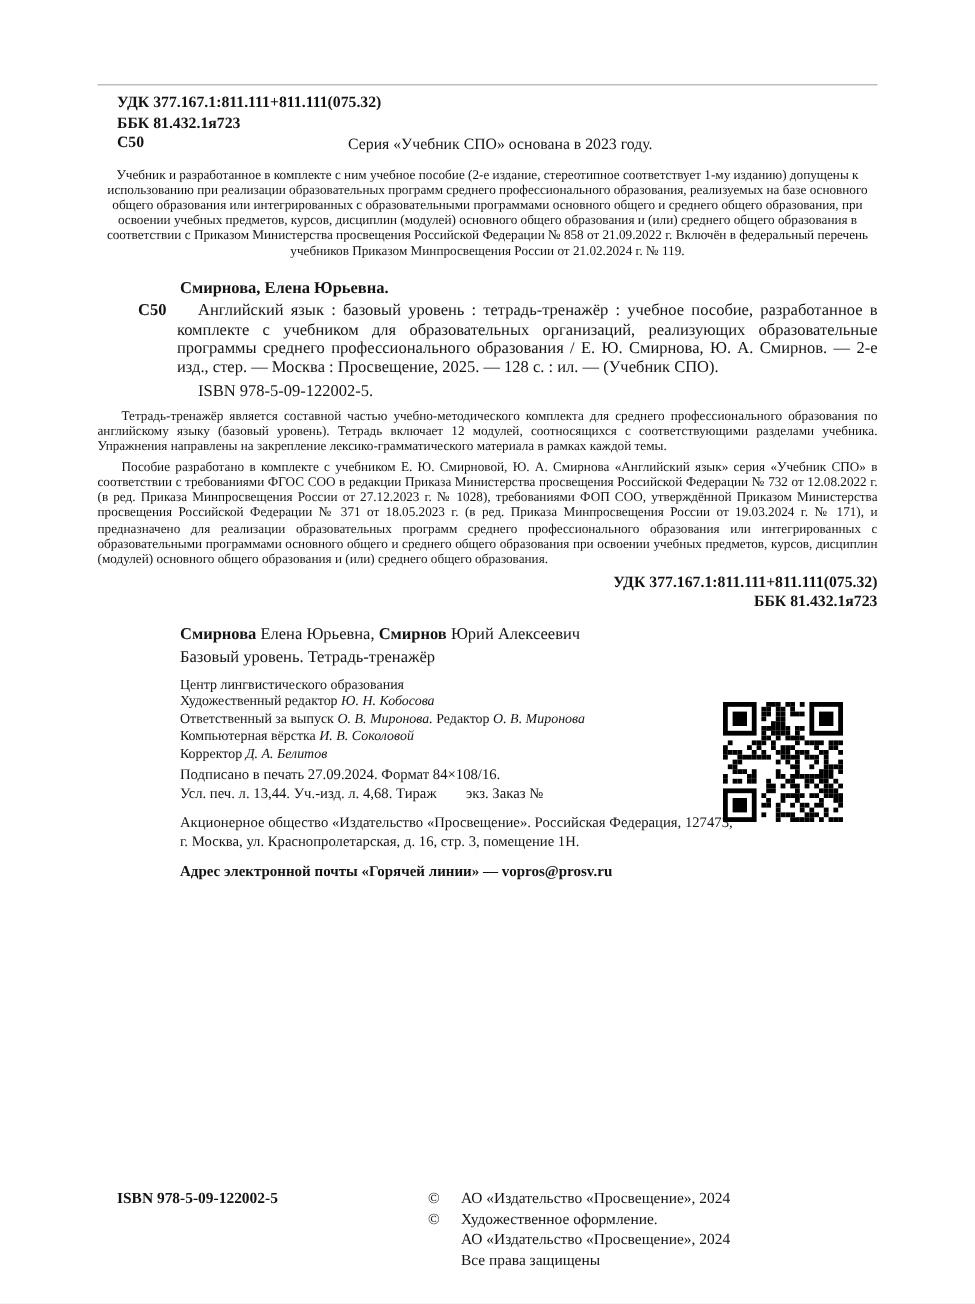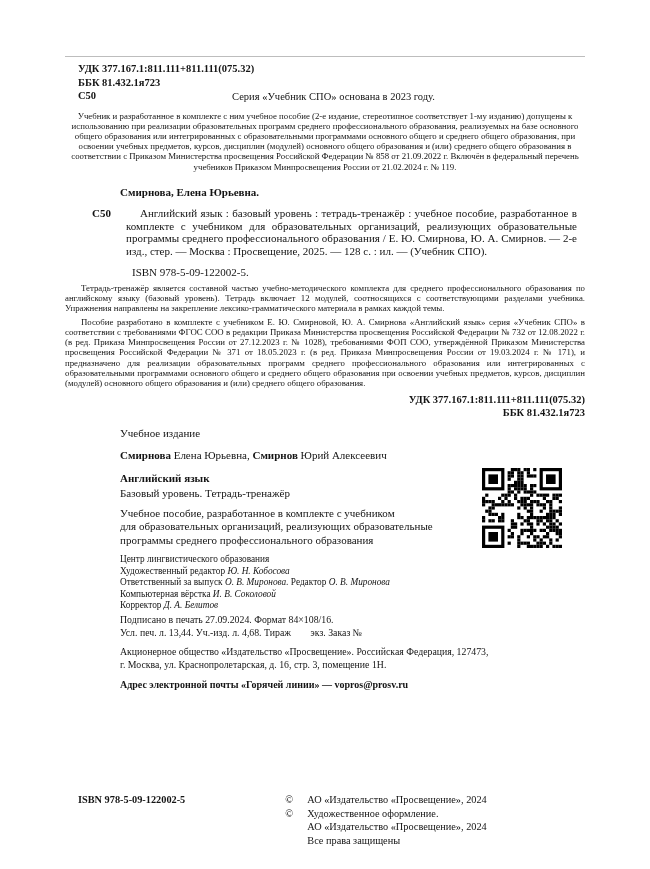--- a/index.html
+++ b/index.html
@@ -29,21 +29,21 @@
     text-align: center; font-weight: normal;
   }
   .code-series-row .code-cell { font-weight: bold; }
 
   .admission { margin: 8px 0 0 0; font-size: 8.8px; line-height: 10.2px; text-align: center; }
 
   .author-heading { margin: 14px 0 0 55px; font-size: 11px; font-weight: bold; line-height: 13px; }
 
   .record-wrap { position: relative; margin: 2px 0 0 53px; }
   .record-code { position: absolute; left: -26px; top: 0; font-size: 11px; font-weight: bold; }
-  .record { margin: 8px; font-size: 11px; line-height: 12.8px; text-align: justify; text-indent: 14px; }
+  .record { margin: 0; font-size: 11px; line-height: 12.8px; text-align: justify; text-indent: 14px; }
 
   .isbn-line { margin: 3px 0 0 53px; text-indent: 14px; font-size: 11px; line-height: 13px; }
 
   .annotation { margin: 4px 0 0 0; font-size: 8.8px; line-height: 10.1px; text-align: justify; text-indent: 16px; }
 
   .right-ids { margin-top: 5px; text-align: right; font-size: 10.5px; line-height: 13px; font-weight: bold; }
 
   .imprint { margin: 8px 0 0 55px; font-size: 11px; line-height: 13px; }
   .series-line { margin-top: 9px; }
   .authors-line { margin-top: 9px; }
@@ -94,30 +94,25 @@
 
   <p class="annotation">Тетрадь-тренажёр является составной частью учебно-методического комплекта для среднего профессионального образования по английскому языку (базовый уровень). Тетрадь включает 12 модулей, соотносящихся с соответствующими разделами учебника. Упражнения направлены на закрепление лексико-грамматического материала в рамках каждой темы.</p>
   <p class="annotation">Пособие разработано в комплекте с учебником Е. Ю. Смирновой, Ю. А. Смирнова «Английский язык» серия «Учебник СПО» в соответствии с требованиями ФГОС СОО в редакции Приказа Министерства просвещения Российской Федерации № 732 от 12.08.2022 г. (в ред. Приказа Минпросвещения России от 27.12.2023 г. № 1028), требованиями ФОП СОО, утверждённой Приказом Министерства просвещения Российской Федерации № 371 от 18.05.2023 г. (в ред. Приказа Минпросвещения России от 19.03.2024 г. № 171), и предназначено для реализации образовательных программ среднего профессионального образования или интегрированных с образовательными программами основного общего и среднего общего образования при освоении учебных предметов, курсов, дисциплин (модулей) основного общего образования и (или) среднего общего образования.</p>
 
   <div class="right-ids">
     <div>УДК 377.167.1:811.111+811.111(075.32)</div>
     <div>ББК 81.432.1я723</div>
   </div>
 
   <div class="imprint">
-    <div>Учебное издание</div>
 
     <div class="authors-line"><span class="bold">Смирнова</span><span> Елена Юрьевна, </span><span class="bold">Смирнов</span><span> Юрий Алексеевич</span></div>
 
-    <div class="title-line">Английский язык</div>
     <div class="subtitle-line">Базовый уровень. Тетрадь-тренажёр</div>
 
-    <div class="desc preline">Учебное пособие, разработанное в комплекте с учебником
-для образовательных организаций, реализующих образовательные
-программы среднего профессионального образования</div>
 
     <div class="credits">
       <div>Центр лингвистического образования</div>
       <div><span>Художественный редактор </span><span class="italic">Ю. Н. Кобосова</span></div>
       <div><span>Ответственный за выпуск </span><span class="italic">О. В. Миронова.</span><span> Редактор </span><span class="italic">О. В. Миронова</span></div>
       <div><span>Компьютерная вёрстка </span><span class="italic">И. В. Соколовой</span></div>
       <div><span>Корректор </span><span class="italic">Д. А. Белитов</span></div>
     </div>
 
     <div class="print-block">

